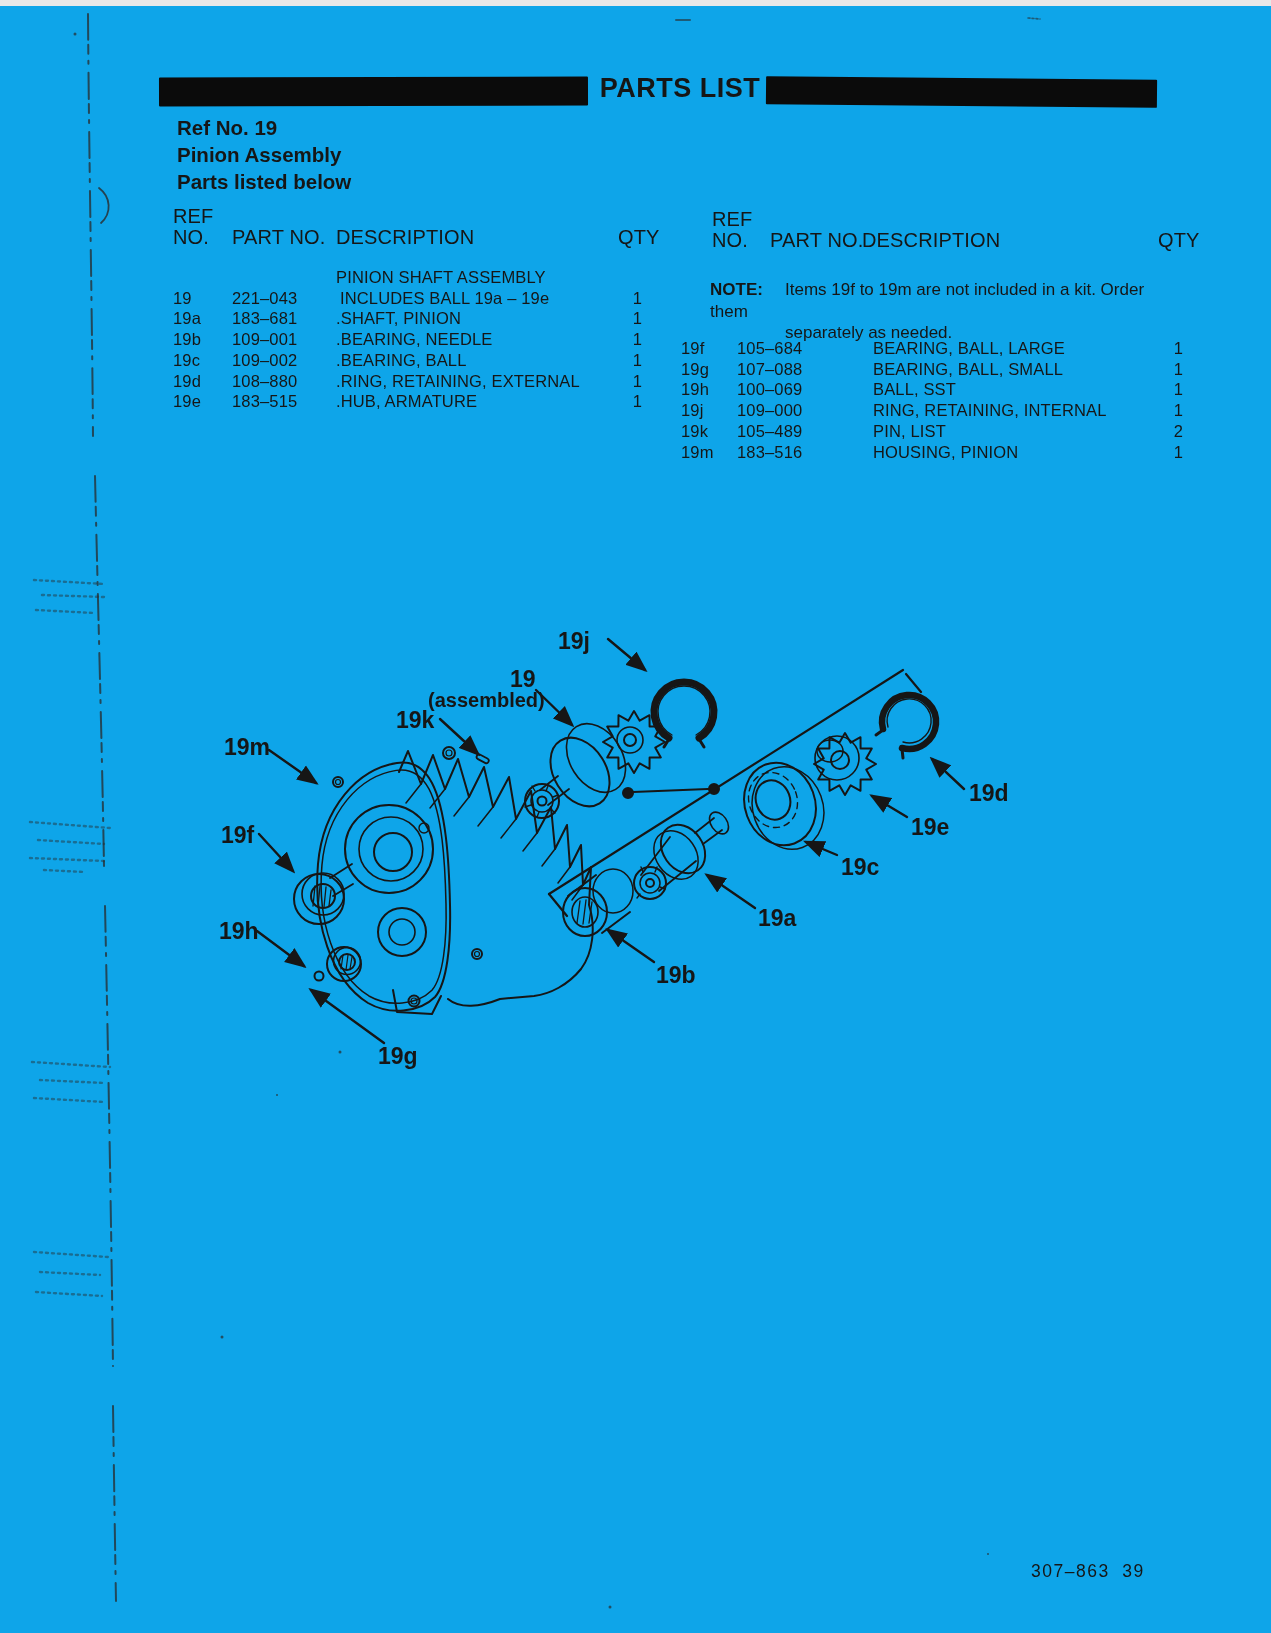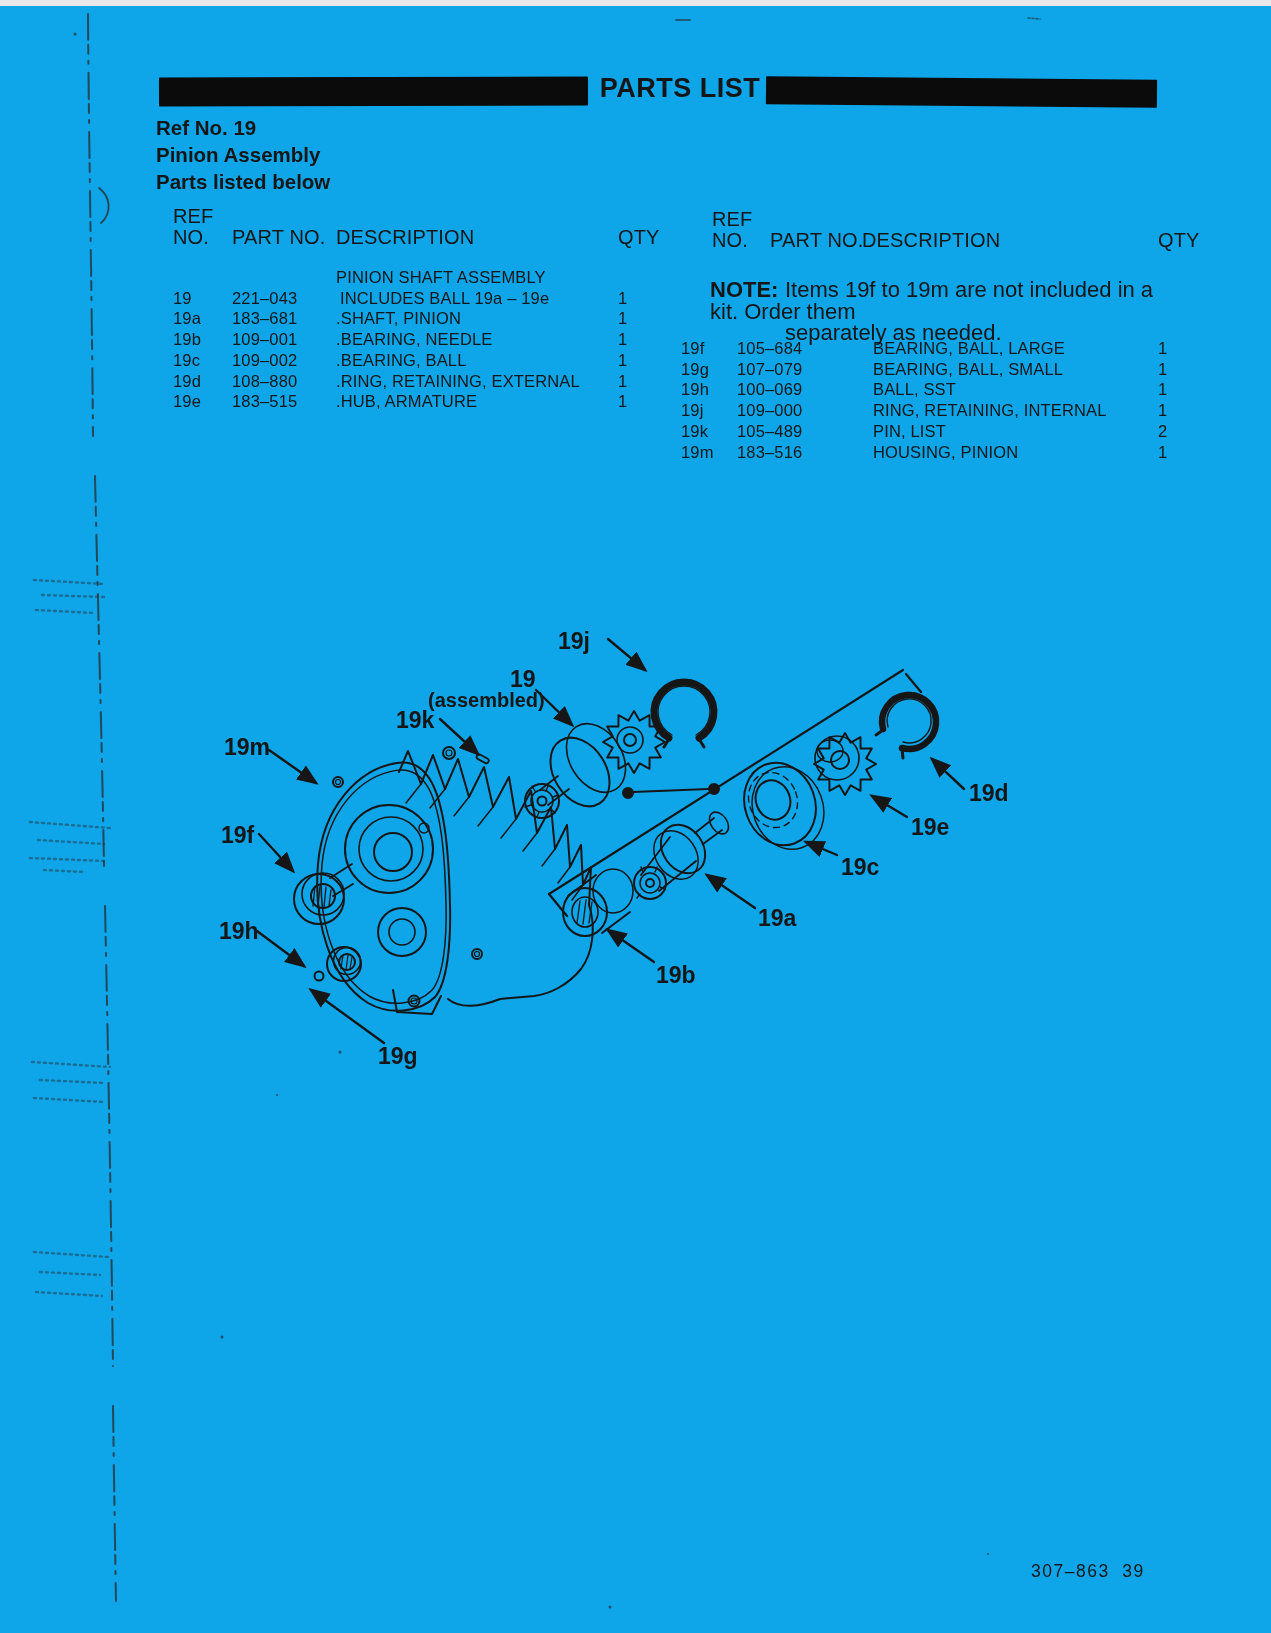--- a/index.html
+++ b/index.html
@@ -6,33 +6,33 @@
   .page{position:relative;width:1271px;height:1633px;background:#0ea5e9;
         font-family:"Liberation Sans",sans-serif;color:#161616;overflow:hidden;margin:6px auto;}
   .abs{position:absolute;}
   
   .bar{position:absolute;background:#0b0b0b;border-radius:1px;}
   .bar-left{left:159px;top:71px;width:429px;height:29px;transform:rotate(-0.15deg);}
   .bar-right{left:766px;top:72px;width:391px;height:28px;transform:rotate(0.55deg);}
   .parts-title{left:592px;top:67px;width:176px;text-align:center;
         font-size:27px;font-weight:bold;letter-spacing:.5px;}
   
-  .ref-heading{left:156px;top:108px;font-size:20.5px;font-weight:bold;line-height:27px;}
+  .ref-heading{left:177px;top:108px;font-size:20.5px;font-weight:bold;line-height:27px;}
   
   .tbl-hdr,.tbl-rows{position:absolute;font-size:16.5px;letter-spacing:.15px;}
   .tbl-hdr{font-weight:normal;font-size:20px;}
   .grid{display:grid;align-items:end;}
   .gl-hdr{grid-template-columns:59px 104px 282px 39px;}
   .gl-row{grid-template-columns:59px 104px 282px 39px;}
   .gr-hdr{grid-template-columns:58px 92px 296px 40px;}
   .gr-row{grid-template-columns:56px 136px 285px 41px;}
   .cell{line-height:20.7px;white-space:nowrap;}
-  .qty{text-align:left;}
+  .qty{text-align:center;}
   .two-line .l2{padding-left:4px;}
-  .note{position:absolute;left:710px;top:273px;width:470px;font-size:22px;line-height:21.5px;}
+  .note{position:absolute;left:710px;top:273px;width:470px;font-size:17px;line-height:21.5px;}
   .note .lbl{font-weight:bold;display:inline-block;width:75px;}
   .note .l2{padding-left:75px;}
   
   .footer{left:1031px;top:1555px;font-size:17.5px;font-weight:normal;letter-spacing:1.5px;
           white-space:pre;height:17px;overflow:hidden;}
   svg{display:block;}
   .diagram{left:200px;top:575px;}
   .artifacts{left:0;top:0;pointer-events:none;}
   .dlabel{font-weight:bold;font-size:23px;fill:#161616;}
   .dlabel-sm{font-weight:bold;font-size:20px;fill:#161616;}
@@ -121,21 +121,21 @@
 
   <div class="tbl-rows" style="left:681px;top:332px;width:518px;">
     <div class="grid gr-row">
       <div class="cell">19f</div>
       <div class="cell">105–684</div>
       <div class="cell">BEARING, BALL, LARGE</div>
       <div class="cell qty">1</div>
     </div>
     <div class="grid gr-row">
       <div class="cell">19g</div>
-      <div class="cell">107–079</div>
+      <div class="cell">107–088</div>
       <div class="cell">BEARING, BALL, SMALL</div>
       <div class="cell qty">1</div>
     </div>
     <div class="grid gr-row">
       <div class="cell">19h</div>
       <div class="cell">100–069</div>
       <div class="cell">BALL, SST</div>
       <div class="cell qty">1</div>
     </div>
     <div class="grid gr-row">

